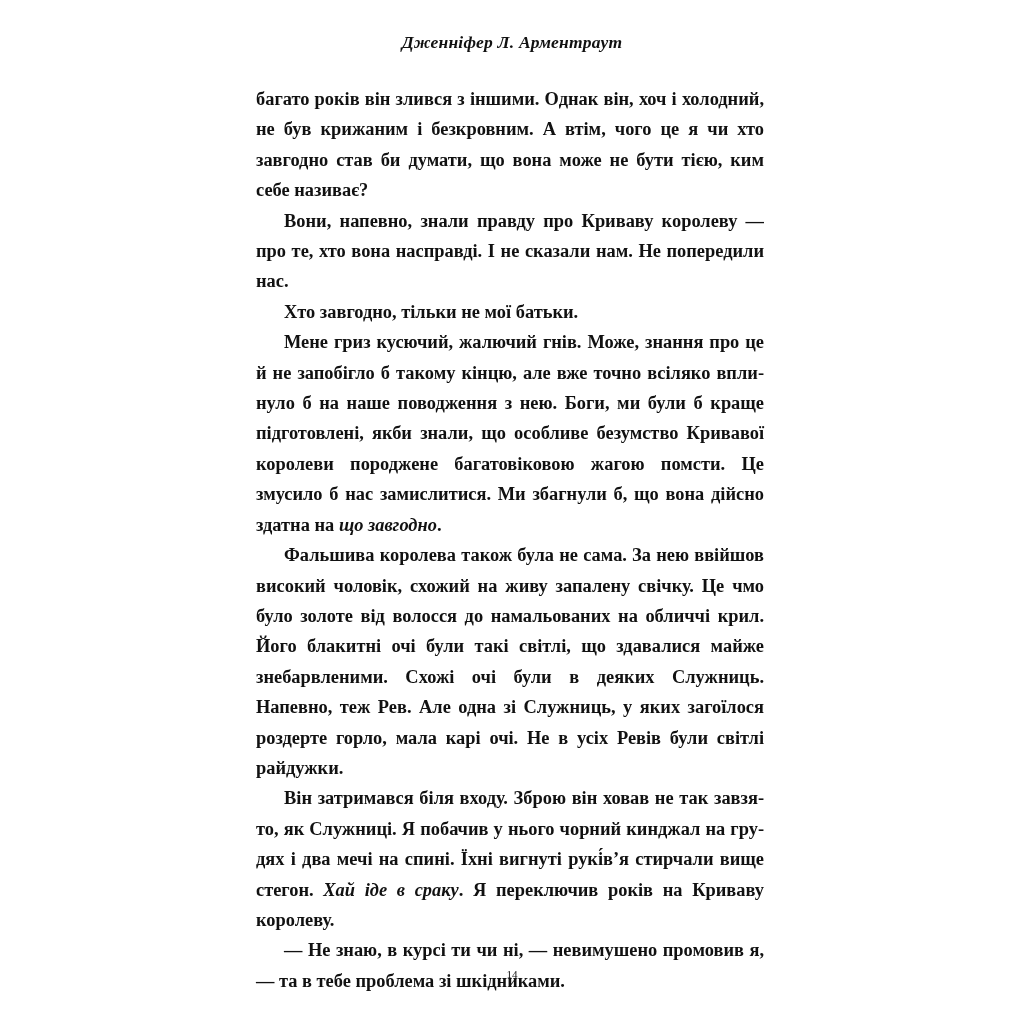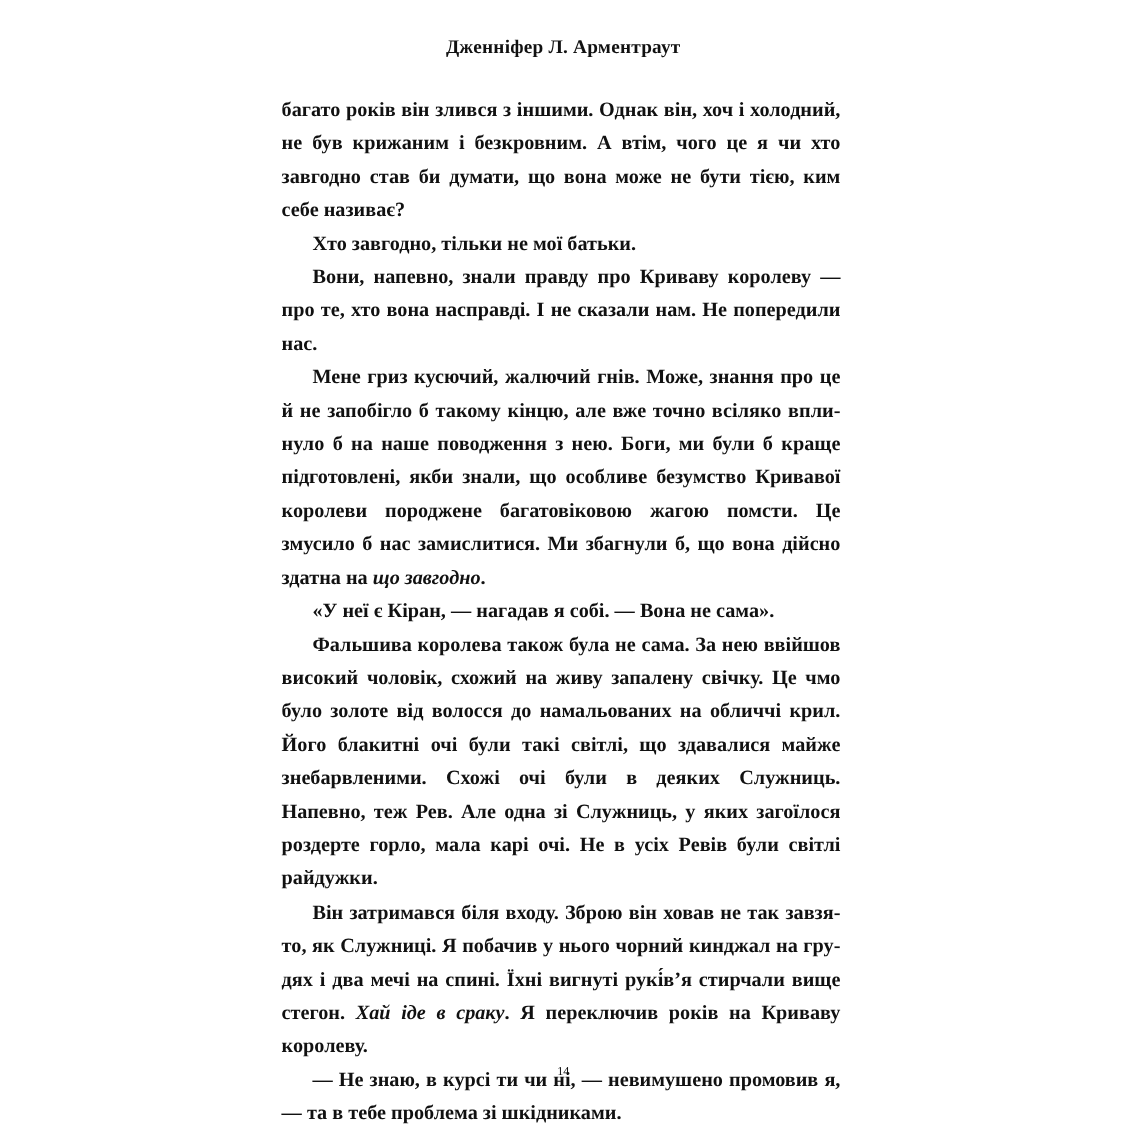--- a/index.html
+++ b/index.html
@@ -19,20 +19,21 @@
     width: 1024px;
     height: 1024px;
     box-sizing: border-box;
   }
   .running-head {
     position: absolute;
     top: 32px;
     left: 0;
     width: 1024px;
     text-align: center;
+    font-style: italic;
     font-weight: bold;
     font-size: 17.5px;
     letter-spacing: 0.2px;
     color: #111111;
   }
   .text-block {
     position: absolute;
     top: 84px;
     left: 256px;
     width: 508px;
@@ -66,24 +67,23 @@
 </style>
 </head>
 <body>
 
 <div class="page">
 
   <div class="running-head">Дженніфер Л. Арментраут</div>
 
   <div class="text-block">
       <p class="no-indent"><span>багато років він злився з іншими. Однак він, хоч і холод­ний, не був крижаним і безкровним. А втім, чого це я чи хто завгодно став би думати, що вона може не бути тією, ким себе називає?</span></p>
+      <p><span>Вони, напевно, знали правду про Криваву королеву — про те, хто вона насправді. І не сказали нам. Не попередили нас.</span></p>
       <p><span>Хто завгодно, тільки не мої батьки.</span></p>
-      <p><span>Вони, напевно, знали правду про Криваву королеву — про те, хто вона насправді. І не сказали нам. Не попередили нас.</span></p>
       <p><span>Мене гриз кусючий, жалючий гнів. Може, знання про це й не запобігло б такому кінцю, але вже точно всіляко впли­нуло б на наше поводження з нею. Боги, ми були б краще підготовлені, якби знали, що особливе безумство Кривавої королеви породжене багатовіковою жагою помсти. Це змусило б нас замислитися. Ми збагнули б, що вона дійсно здатна на </span><em>що завгодно</em><span>.</span></p>
-      <p><span>«У неї є Кіран, — нагадав я собі. — Вона не сама».</span></p>
       <p><span>Фальшива королева також була не сама. За нею ввій­шов високий чоловік, схожий на живу запалену свічку. Це чмо було золоте від волосся до намальованих на обличчі крил. Його блакитні очі були такі світлі, що здавалися майже знебарвленими. Схожі очі були в деяких Служниць. Напевно, теж Рев. Але одна зі Служниць, у яких загоїлося роздерте горло, мала карі очі. Не в усіх Ревів були світлі райдужки.</span></p>
       <p><span>Він затримався біля входу. Зброю він ховав не так завзя­то, як Служниці. Я побачив у нього чорний кинджал на гру­дях і два мечі на спині. Їхні вигнуті рукі́в’я стирчали вище стегон. </span><em>Хай іде в сраку</em><span>. Я переключив років на Криваву королеву.</span></p>
       <p><span>— Не знаю, в курсі ти чи ні, — невимушено промовив я, — та в тебе проблема зі шкідниками.</span></p>
     </div>
 
   <div class="folio">14</div>
 
 </div>
 
 </body></html>

